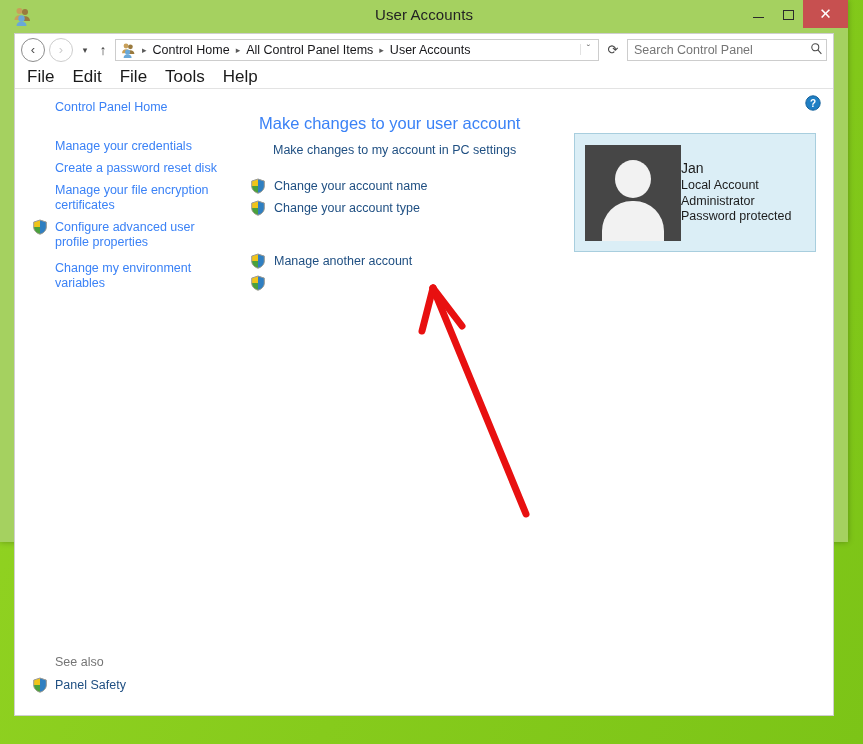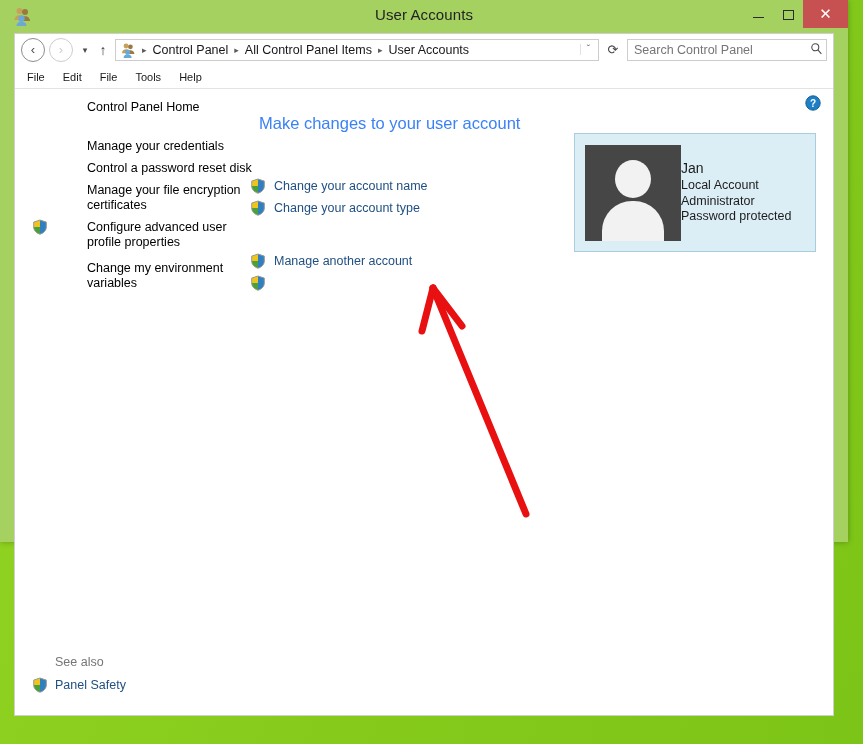--- a/index.html
+++ b/index.html
@@ -226,21 +226,21 @@
   
   #menubar {
     height: 23px;
     display: flex;
     align-items: center;
     padding-left: 12px;
     border-bottom: 1px solid #e3e3e3;
     background: #fff;
   }
   .menu-item {
-    font-size: 11px;
+    font-size: 17px;
     color: #1a1a1a;
     padding: 0 12px 0 0;
     margin-right: 6px;
   }
 
   
   #body-split {
     position: relative;
     height: 628px;
     background: #fff;
@@ -251,26 +251,25 @@
     position: absolute;
     left: 0;
     top: 0;
     width: 218px;
     height: 100%;
     box-sizing: border-box;
     padding: 0;
   }
   .side-link {
     font-size: 12.5px;
-    color: #000000;
+    color: #3b82f6;
     line-height: 15px;
     position: absolute;
     left: 40px;
     width: 165px;
-    margin-left: 32px;
   }
   .side-shield {
     position: absolute;
     left: 17px;
     width: 16px;
     height: 16px;
   }
   #see-also-label {
     position: absolute;
     left: 40px;
@@ -459,21 +458,21 @@
       <div id="addressbar">
         <svg id="crumb-icon" viewBox="0 0 20 20">
           <circle cx="7.5" cy="5" r="3" fill="#c8a05a"></circle>
           <path d="M2.5 14c0-3 2.2-4.8 5-4.8s5 1.8 5 4.8z" fill="#c8a05a"></path>
           <circle cx="13" cy="6" r="3" fill="#9a7a3e"></circle>
           <path d="M8 15c0-3 2.2-4.8 5-4.8s5 1.8 5 4.8z" fill="#9a7a3e"></path>
           <circle cx="9.5" cy="12.5" r="3.2" fill="#69a8d8"></circle>
           <path d="M4.5 20c0-3 2.2-4.6 5-4.6s5 1.6 5 4.6z" fill="#69a8d8"></path>
         </svg>
         <span class="crumb-sep">▸</span>
-        <span class="crumb">Control Panel</span>
+        <span class="crumb">Control Home</span>
         <span class="crumb-sep">▸</span>
         <span class="crumb">All Control Panel Items</span>
         <span class="crumb-sep">▸</span>
         <span class="crumb">User Accounts</span>
         <span id="addr-chevron">ˇ</span>
       </div>
 
       <div id="refresh-btn">⟳</div>
 
       <div id="searchbox">
@@ -496,21 +495,21 @@
     </div>
 
     <div id="body-split">
 
       <div id="sidebar">
 
         <div class="side-link" style="top:11px;">Control Panel Home</div>
 
         <div class="side-link" style="top:50px;">Manage your credentials</div>
 
-        <div class="side-link" style="top:72px;">Control a password reset disk</div>
+        <div class="side-link" style="top:72px;">Create a password reset disk</div>
 
         <div class="side-link" style="top:94px;">Manage your file encryption certificates</div>
 
         <svg class="side-shield" style="top:130px;" viewBox="0 0 16 16">
           <path d="M8 1 L14.3 3.1 L14.3 8 C14.3 11.6 11.5 14.2 8 15.2 C4.5 14.2 1.7 11.6 1.7 8 L1.7 3.1 Z" fill="#f0c419"></path>
           <path d="M8 1 L8 15.2 C11.5 14.2 14.3 11.6 14.3 8 L14.3 3.1 Z" fill="#2f7fc1"></path>
           <path d="M1.7 8 C1.7 11.6 4.5 14.2 8 15.2 L8 8 Z" fill="#4aa13c"></path>
           <path d="M8 1 L14.3 3.1 L14.3 8 C14.3 11.6 11.5 14.2 8 15.2 C4.5 14.2 1.7 11.6 1.7 8 L1.7 3.1 Z" fill="none" stroke="#9a9a9a" stroke-width="1"></path>
         </svg>
         <div class="side-link" style="top:131px;">Configure advanced user profile properties</div>
@@ -531,20 +530,21 @@
       <div id="content">
 
         <svg id="help-icon" viewBox="0 0 16 16">
           <circle cx="8" cy="8" r="7.2" fill="#1f7fc4"></circle>
           <circle cx="8" cy="8" r="7.2" fill="none" stroke="#17629b" stroke-width="1"></circle>
           <text x="8" y="11.8" font-size="10" font-family="Liberation Sans, sans-serif" fill="#ffffff" text-anchor="middle" font-weight="bold">?</text>
         </svg>
 
         <h1 id="page-heading">Make changes to your user account</h1>
 
+        <div id="pc-settings-link">Make changes to my account in PC settings</div>
 
         <div class="main-link-row" style="top:111px;">
           <svg class="shield" viewBox="0 0 16 16">
             <path d="M8 1 L14.3 3.1 L14.3 8 C14.3 11.6 11.5 14.2 8 15.2 C4.5 14.2 1.7 11.6 1.7 8 L1.7 3.1 Z" fill="#f0c419"></path>
             <path d="M8 1 L14.3 3.1 L14.3 8 C14.3 11.6 11.5 14.2 8 15.2 L8 1 Z" fill="#2f7fc1"></path>
             <path d="M1.7 8 C1.7 11.6 4.5 14.2 8 15.2 L8 8 Z" fill="#4aa13c"></path>
             <path d="M8 1 L14.3 3.1 L14.3 8 C14.3 11.6 11.5 14.2 8 15.2 C4.5 14.2 1.7 11.6 1.7 8 L1.7 3.1 Z" fill="none" stroke="#9a9a9a" stroke-width="1"></path>
           </svg>
           <span class="label">Change your account type</span>
         </div>

